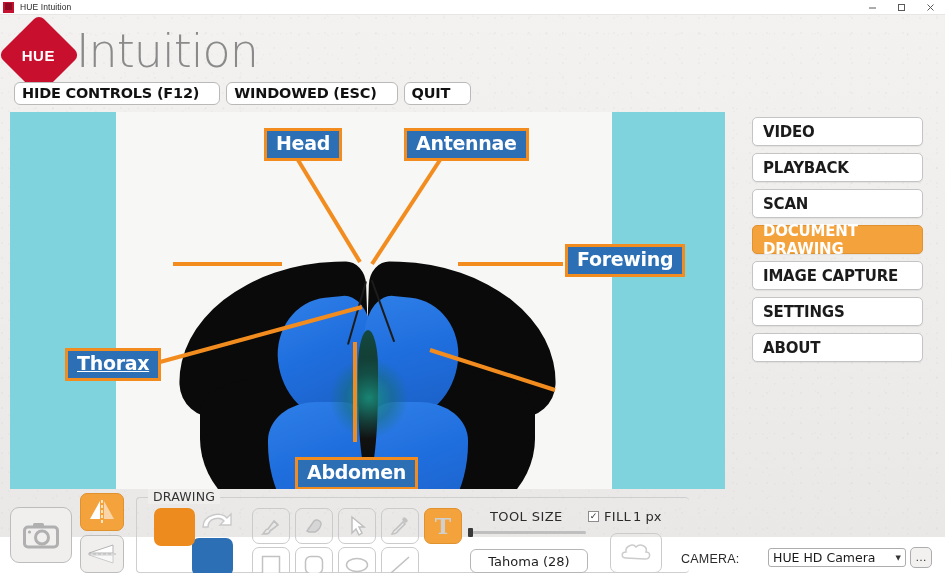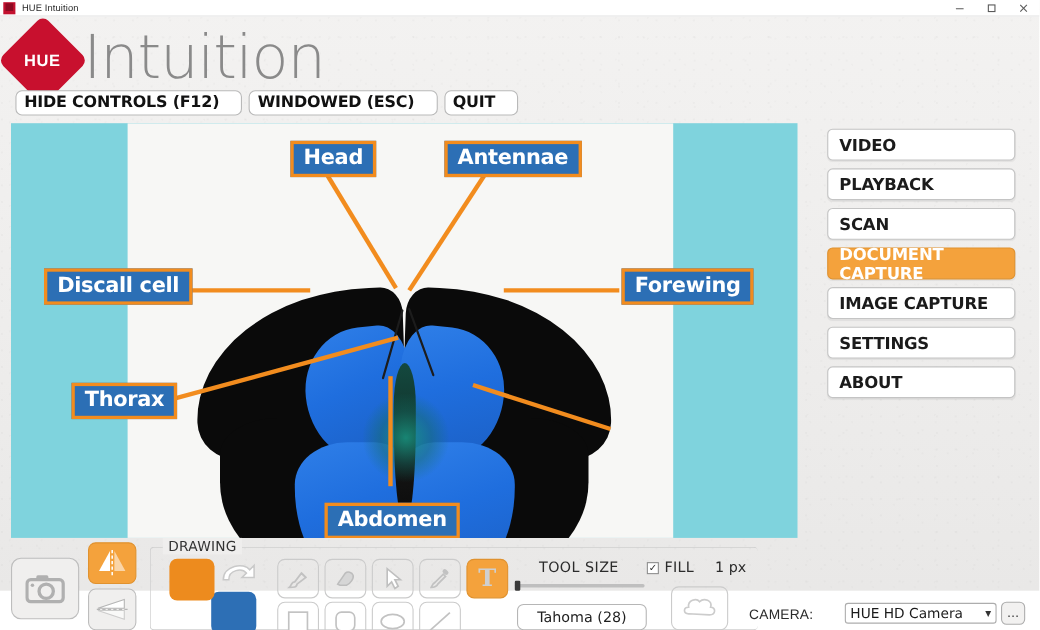--- a/index.html
+++ b/index.html
@@ -70,21 +70,21 @@
     flex: none;
   }
   .hue-diamond span {
     transform: rotate(-45deg);
     color: #ffffff; font-weight: bold;
     font-size: 15px; letter-spacing: 0.5px;
     font-family: "Liberation Sans", sans-serif;
   }
   .wordmark {
     margin-left: 8px;
-    font-size: 55px; line-height: 0.95;
+    font-size: 46px; line-height: 0.95;
     color: #8a8a8a; font-weight: 300;
     letter-spacing: -1px;
     font-family: "DejaVu Sans", sans-serif;
     margin-top: -6px;
   }
 
   
   .pill-row {
     position: absolute; top: 82px; left: 14px;
     display: flex; gap: 6px;
@@ -300,21 +300,21 @@
     background: #ffffff; border: 1px solid #8c8c8c;
     display: flex; align-items: center; justify-content: center;
     color: #2b2b2b; font-size: 9px; line-height: 1;
   }
   .fill-label {
     position: absolute; left: 604px; top: 509px;
     font-size: 13px; color: #2b2b2b; letter-spacing: 0.3px;
     font-family: "DejaVu Sans", sans-serif;
   }
   .px-label {
-    position: absolute; left: 650px; top: 509px;
+    position: absolute; left: 633px; top: 509px;
     font-size: 13px; color: #2b2b2b;
     font-family: "DejaVu Sans", sans-serif;
   }
   .font-btn {
     position: absolute; left: 470px; top: 549px;
     width: 118px; height: 24px;
     background: #ffffff; border: 1px solid #b6b6b6; border-radius: 6px;
     display: flex; align-items: center; justify-content: center;
     font-size: 13px; color: #1e1e1e;
     font-family: "DejaVu Sans", sans-serif;
@@ -416,31 +416,30 @@
         <line x1="163" y1="152" x2="272" y2="152"></line>
         <line x1="553" y1="152" x2="448" y2="152"></line>
         <line x1="150" y1="250" x2="352" y2="195"></line>
         <line x1="545" y1="278" x2="420" y2="238"></line>
         <line x1="345" y1="230" x2="345" y2="330"></line>
       </g>
     </svg>
 
     <div class="tag" style="left:254px; top:16px;">Head</div>
     <div class="tag" style="left:394px; top:16px;">Antennae</div>
-    <div class="tag" style="left:30px;  top:132px;">Discall cell</div>
     <div class="tag" style="left:555px; top:132px;">Forewing</div>
-    <div class="tag" style="left:55px;  top:236px;">Thorax</div>
+    <div class="tag" style="left:55px;  top:236px;text-decoration:underline;">Thorax</div>
     <div class="tag" style="left:285px; top:333px;margin-top:12px;">Abdomen</div>
   </div>
 
   <div class="nav">
     <div class="nav-btn">VIDEO</div>
     <div class="nav-btn">PLAYBACK</div>
     <div class="nav-btn">SCAN</div>
-    <div class="nav-btn active">DOCUMENT CAPTURE</div>
+    <div class="nav-btn active">DOCUMENT DRAWING</div>
     <div class="nav-btn">IMAGE CAPTURE</div>
     <div class="nav-btn">SETTINGS</div>
     <div class="nav-btn">ABOUT</div>
   </div>
 
   <div class="bottom">
 
     <div class="capture-btn">
       <svg width="36" height="28" viewBox="0 0 36 28">
         <rect x="1.5" y="6" width="33" height="20" rx="3.5" fill="none" stroke="#b0b0b0" stroke-width="3"></rect>

